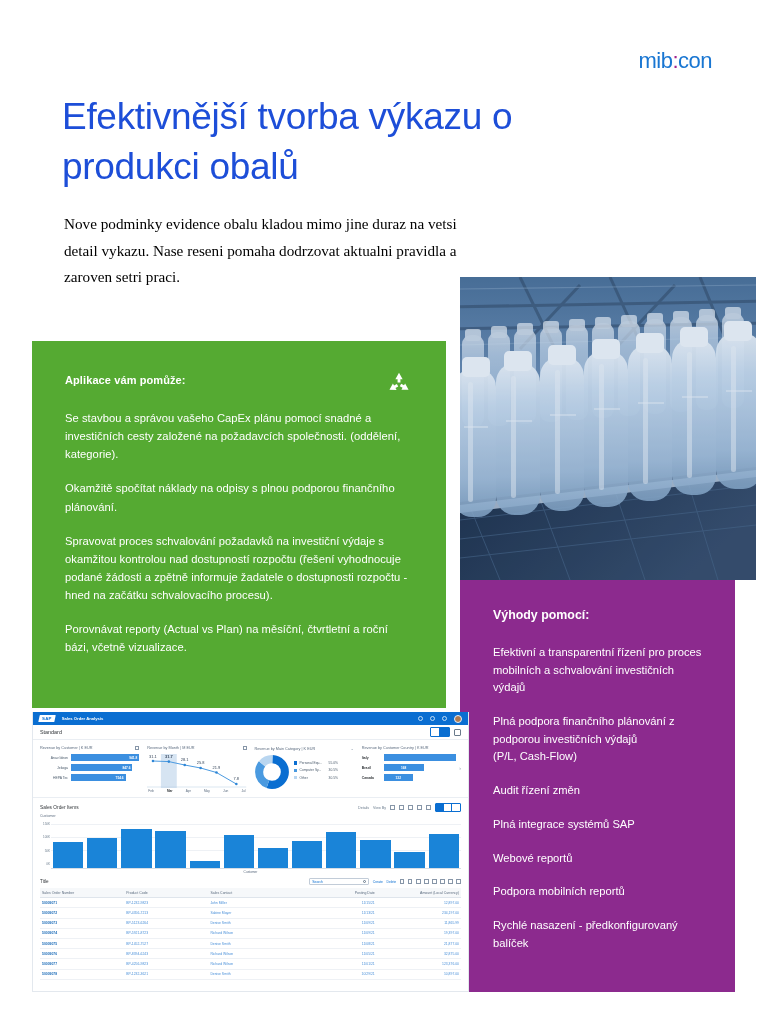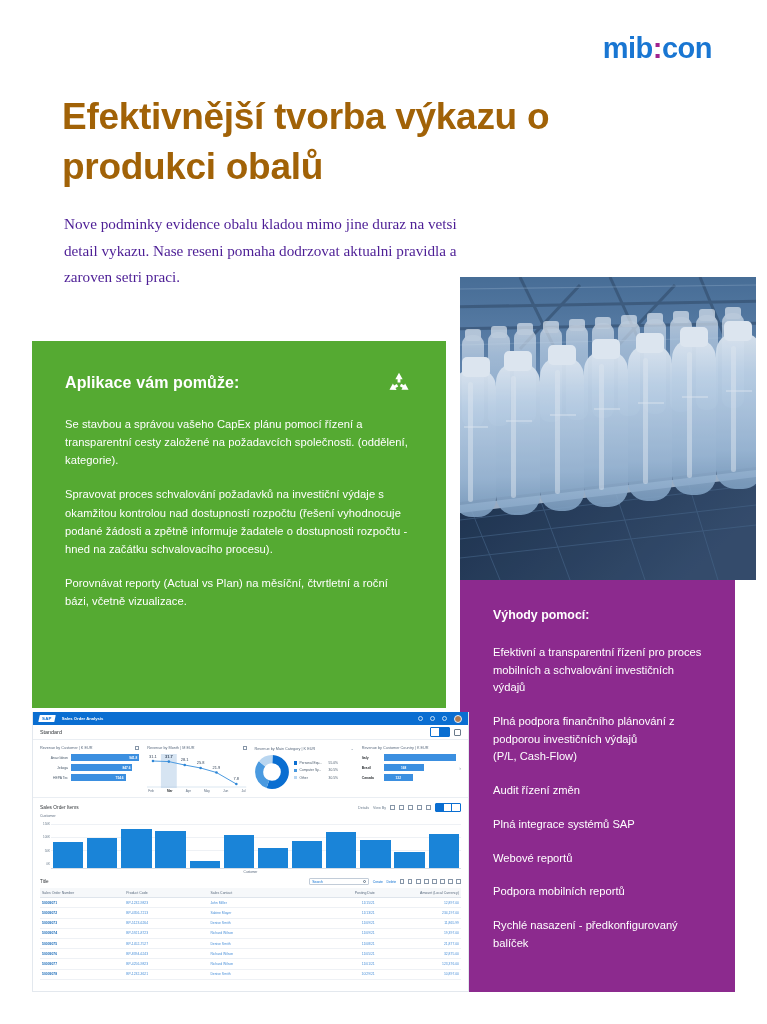--- a/index.html
+++ b/index.html
@@ -6,52 +6,52 @@
   html, body {
     width: 767px; height: 1024px;
     background: #ffffff;
     font-family: "Liberation Sans", sans-serif;
     overflow: hidden;
   }
   .page { position: relative; width: 767px; height: 1024px; background:#fff; }
 
   
   .logo {
-    position: absolute; right: 55px; top: 34px;
-    font-size: 29px; font-weight: 700; letter-spacing: -0.5px;
+    position: absolute; right: 55px; top: 50px;
+    font-size: 22px; font-weight: 400; letter-spacing: -0.5px;
     color: #1976d2; line-height: 1;
   }
   .logo .colon { color: #a0248f; }
 
   
   .headline {
     position: absolute; left: 62px; top: 92px; width: 560px;
-    font-size: 37px; line-height: 1.36; font-weight: 700;
-    color: #a16207; letter-spacing: -0.3px;
+    font-size: 37px; line-height: 1.36; font-weight: 400;
+    color: #1d4ed8; letter-spacing: -0.3px;
   }
   .subhead {
     position: absolute; left: 64px; top: 211px; width: 400px;
     font-family: "Liberation Serif", serif;
-    font-size: 15.2px; line-height: 1.75; color: #4c1d95;
+    font-size: 15.2px; line-height: 1.75; color: #000000;
   }
 
   
   .photo {
     position: absolute; left: 460px; top: 277px; width: 296px; height: 303px;
     overflow: hidden; background:#2f4d6e;
   }
   .photo svg { display:block; width:100%; height:100%; }
 
   
   .green-panel {
     position: absolute; left: 32px; top: 341px; width: 414px; height: 367px;
     background: #55aa32; color: #ffffff;
     padding: 33px 34px 0 33px;
   }
-  .green-title { font-size: 16px; font-weight: 700; letter-spacing: .1px; }
+  .green-title { font-size: 11px; font-weight: 700; letter-spacing: .1px; }
   .green-list { margin-top: 23px; }
   .green-list p {
     font-size: 11.2px; line-height: 1.62; margin-bottom: 16px;
     letter-spacing: .05px;
   }
   .recycle-icon {
     position: absolute; right: 33px; top: 30px; width: 28px; height: 26px;
   }
   .recycle-icon svg { width: 100%; height: 100%; display:block; }
 
@@ -318,21 +318,22 @@
       <svg viewBox="0 0 64 64" fill="#ffffff">
         <path d="M32 4 L41 20 L35.5 20 L35.5 28 L28.5 28 L28.5 20 L23 20 Z"></path>
         <path d="M8.5 46 L17 31 L19.8 35.7 L26.7 31.8 L30.2 37.9 L23.3 41.8 L26.1 46.5 Z"></path>
         <path d="M55.5 46 L38 46 L40.8 41.3 L33.9 37.4 L37.4 31.3 L44.3 35.2 L47.1 30.5 Z"></path>
         <path d="M20 52 L34 52 L34 59 L20 59 Z" opacity="0"></path>
         <path d="M18 48 L30 48 L30 56 L20 56 Z" opacity="0"></path>
       </svg>
     </div>
     <h2 class="green-title">Aplikace vám pomůže:</h2>
     <div class="green-list">
-      <p>Se stavbou a správou vašeho CapEx plánu pomocí řízení a transparentní cesty založené na požadavcích společnosti. (oddělení, kategorie).</p>
+      <p>Se stavbou a správou vašeho CapEx plánu pomocí snadné a investičních cesty založené na požadavcích společnosti. (oddělení, kategorie).</p>
+      <p>Okamžitě spočítat náklady na odpisy s plnou podporou finančního plánování.</p>
       <p>Spravovat proces schvalování požadavků na investiční výdaje s okamžitou kontrolou nad dostupností rozpočtu (řešení vyhodnocuje podané žádosti a zpětně informuje žadatele o dostupnosti rozpočtu - hned na začátku schvalovacího procesu).</p>
       <p>Porovnávat reporty (Actual vs Plan) na měsíční, čtvrtletní a roční bázi, včetně vizualizace.</p>
     </div>
   </section>
 
   <section class="purple-panel">
     <h2 class="purple-title">Výhody pomocí:</h2>
     <div class="purple-list">
       <p>Efektivní a transparentní řízení pro proces mobilních a schvalování investičních výdajů</p>
       <p style="white-space:pre-line">Plná podpora finančního plánování z podporou investičních výdajů

